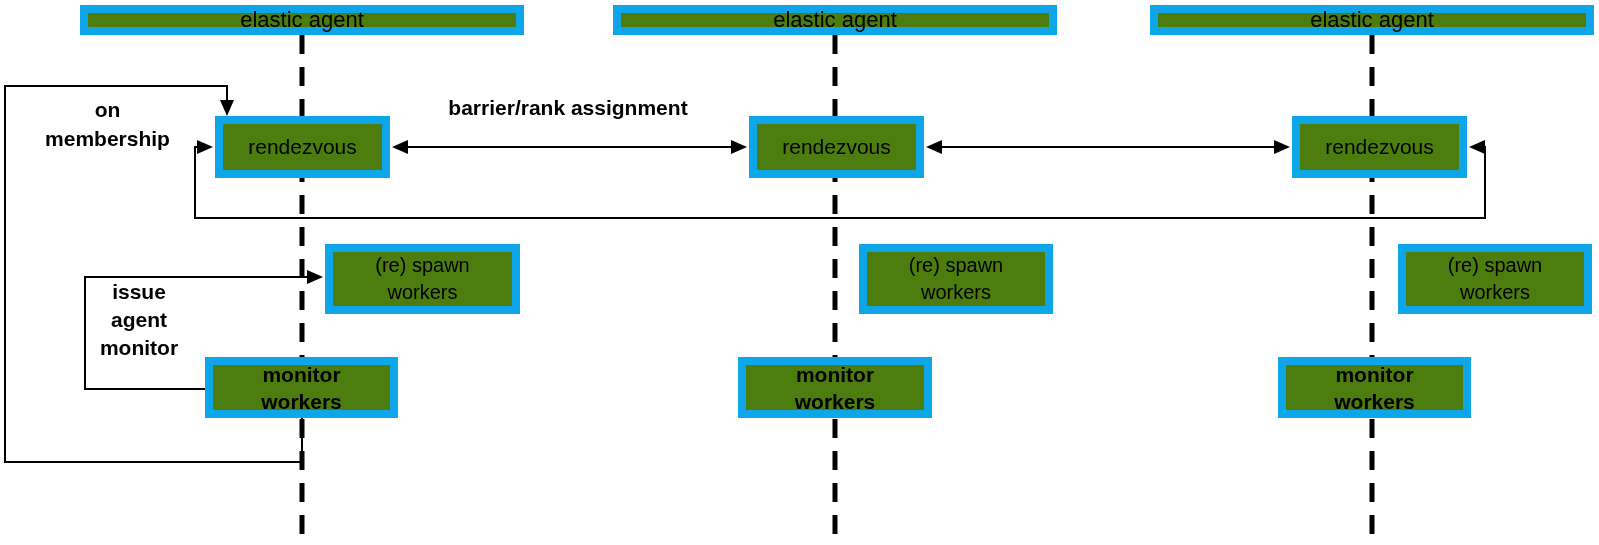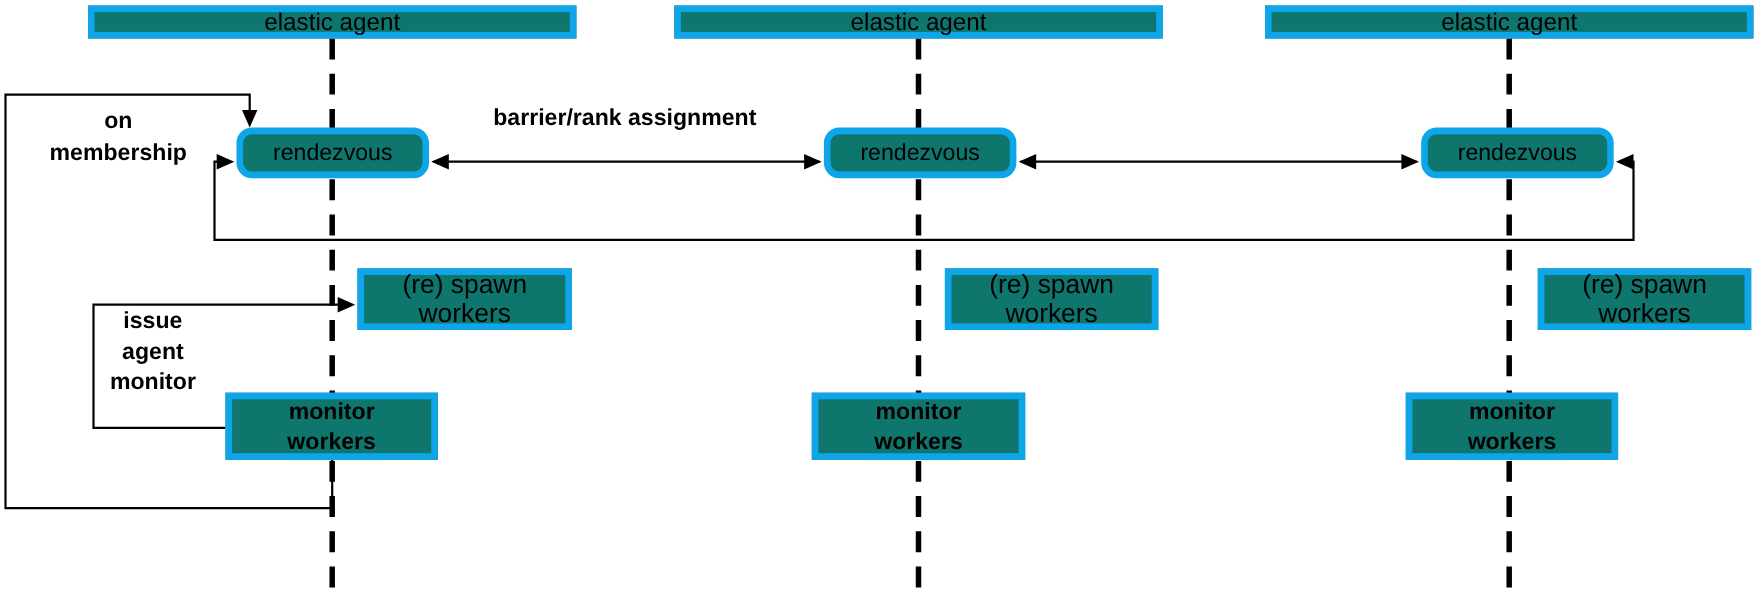--- a/index.html
+++ b/index.html
@@ -16,48 +16,47 @@
     overflow: hidden;
   }
   #lines {
     position: absolute;
     left: 0; top: 0;
     width: 1599px; height: 545px;
   }
   .box {
     position: absolute;
     box-sizing: border-box;
-    background: #0f766e;
-    border: 6px solid #0ea5e9;
+    background: #4d7c0f;
+    border: 8px solid #0ea5e9;
     display: flex;
     flex-direction: column;
     align-items: center;
     justify-content: center;
     text-align: right;
     color: #000000;
   }
   .agent-box {
     top: 5px;
     width: 444px;
     height: 30px;
     font-size: 22px;
     line-height: 22px;
   }
   .rdv-box {
     top: 116px;
     width: 175px;
-    height: 46px;
+    height: 62px;
     font-size: 21px;
-    border-radius: 14px;
   }
   .spawn-box {
     top: 244px;
     width: 195px;
-    height: 56px;
-    font-size: 24px;
+    height: 70px;
+    font-size: 20px;
     line-height: 27px;
   }
   .mon-box {
     top: 357px;
     width: 193px;
     height: 61px;
     font-size: 21px;
     line-height: 27px;
     font-weight: bold;
   }

